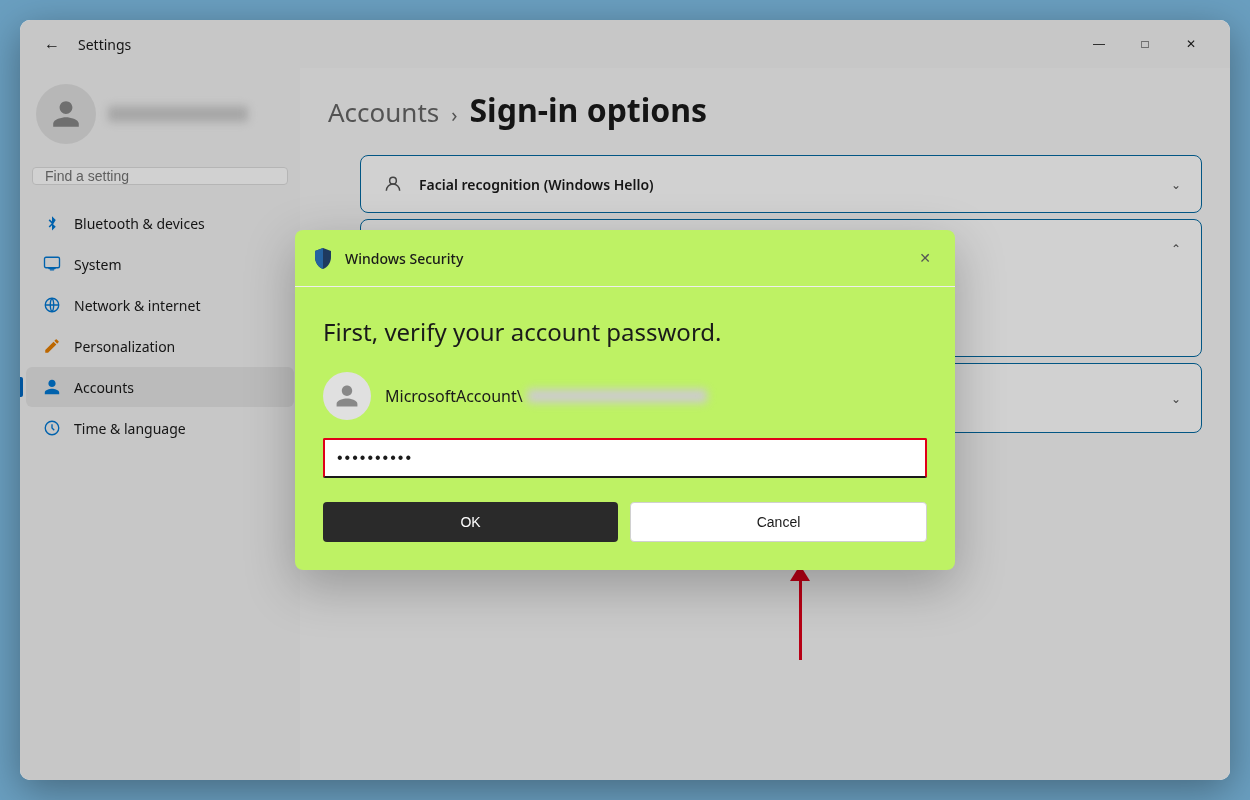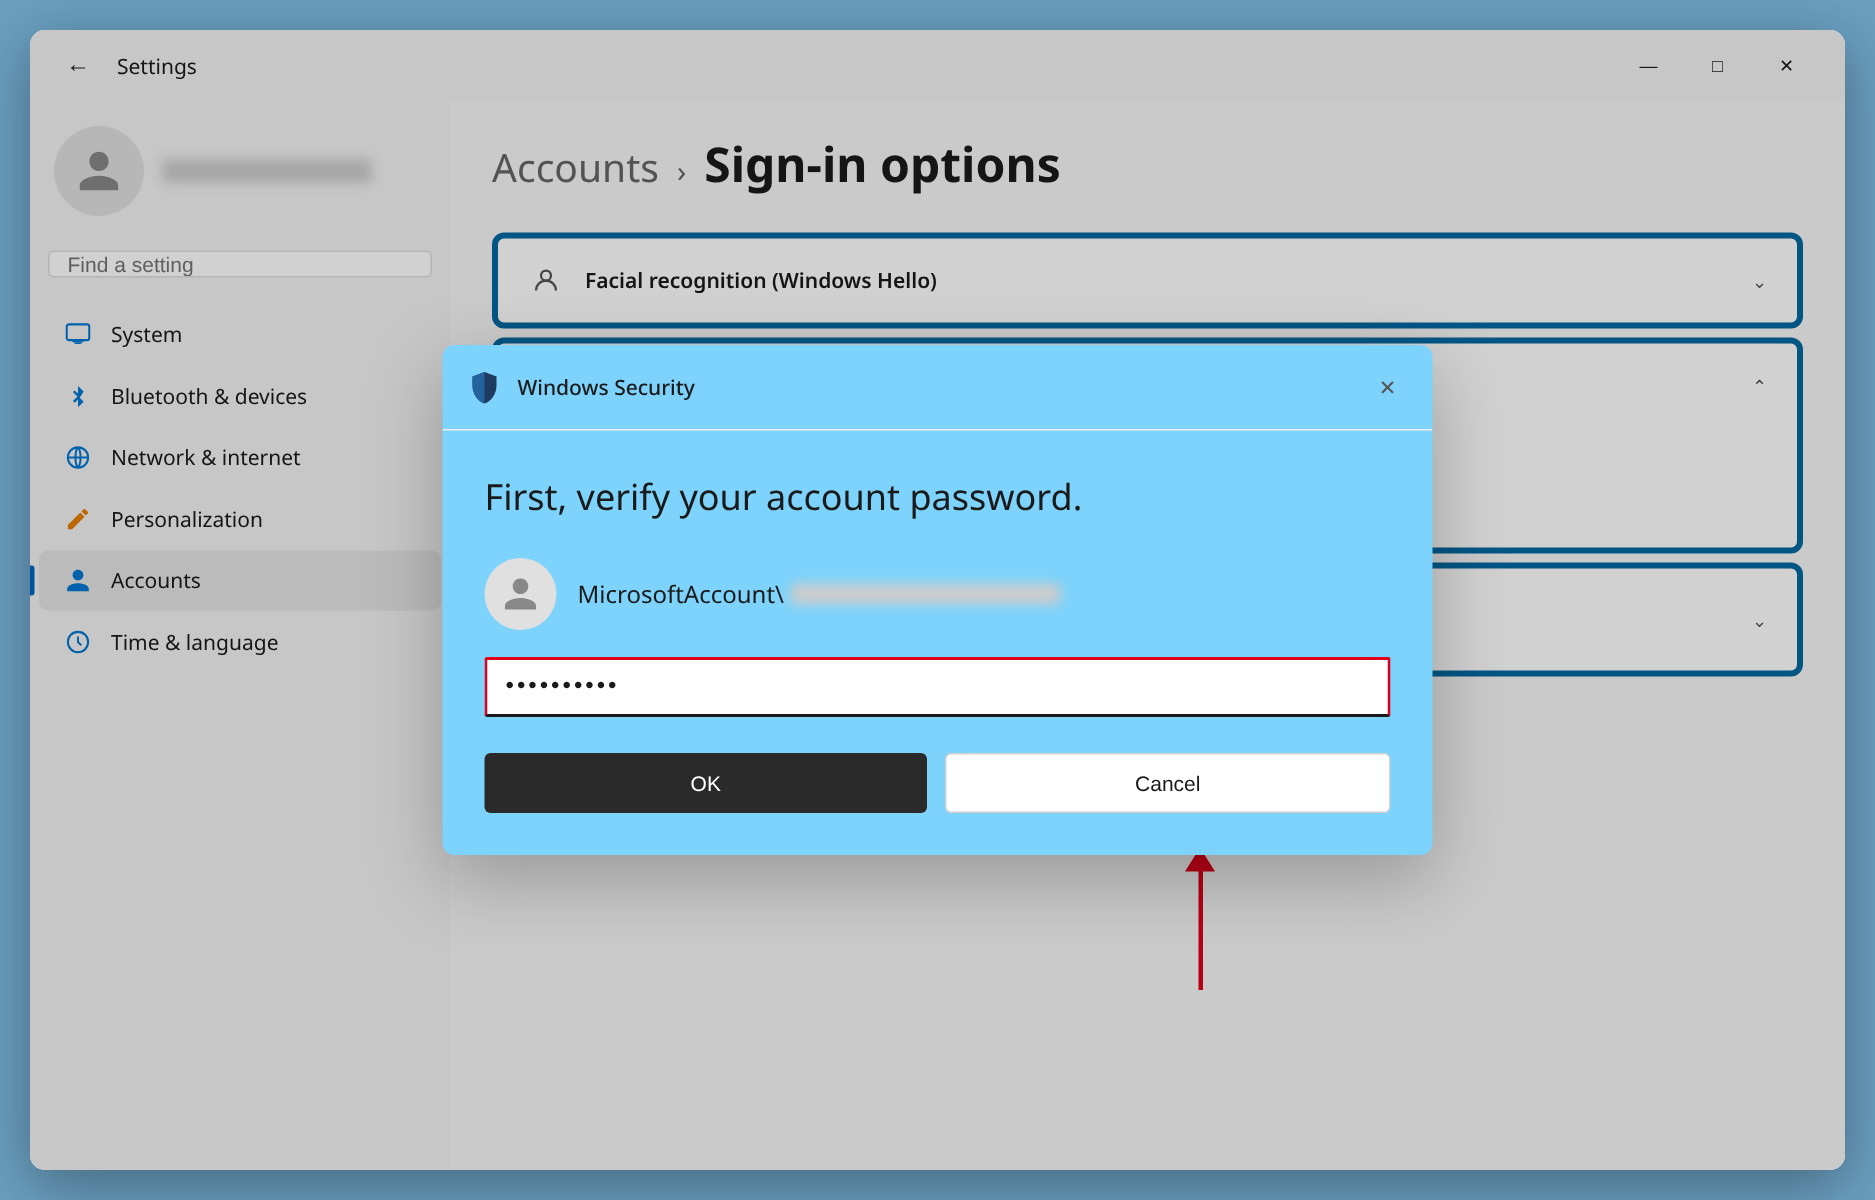--- a/index.html
+++ b/index.html
@@ -210,21 +210,22 @@
 
     
     .setting-card {
       background: white;
       border-radius: 8px;
       margin-bottom: 6px;
       padding: 16px 20px;
       display: flex;
       align-items: center;
       justify-content: center;
-      border: 4px solid #0369a1;
+      border: 1px solid #0369a1;
+      margin-left: 32px;
     }
     .setting-card.expanded {
       flex-direction: column;
       align-items: stretch;
     }
     .setting-card-header {
       display: flex;
       align-items: center;
       justify-content: space-between;
       width: 100%;
@@ -318,21 +319,21 @@
     .overlay {
       position: absolute;
       top: 0; left: 0; right: 0; bottom: 0;
       background: rgba(0,0,0,0.18);
       display: flex;
       align-items: center;
       justify-content: center;
       z-index: 100;
     }
     .dialog {
-      background: #7dd3fc;
+      background: #bef264;
       border-radius: 8px;
       width: 660px;
       box-shadow: 0 16px 50px rgba(0,0,0,0.25);
       overflow: hidden;
     }
     .dialog-titlebar {
       display: flex;
       align-items: center;
       padding: 14px 16px;
       gap: 10px;
@@ -484,34 +485,34 @@
       </div>
 
       <div class="search-box">
         <input class="search-input" type="text" placeholder="Find a setting" style="">
       </div>
 
       <ul class="nav-list">
         <li class="nav-item">
           <span class="nav-icon">
             <svg viewBox="0 0 24 24" fill="#0078d4">
+                <path d="M17 8l-5-5v7l-3-3-1.5 1.5 4 4-4 4L9 18l3-3v7l5-5-3.5-3.5L17 8z"></path>
+              </svg>
+          </span>
+          <span>Bluetooth &amp; devices</span>
+        </li>
+        <li class="nav-item">
+          <span class="nav-icon">
+            <svg viewBox="0 0 24 24" fill="#0078d4">
                 <rect x="2" y="3" width="20" height="14" rx="2" fill="none" stroke="#0078d4" stroke-width="1.8"></rect>
                 <rect x="7" y="17" width="10" height="2" rx="1" fill="#0078d4"></rect>
                 <rect x="9" y="19" width="6" height="1.5" rx="0.7" fill="#0078d4"></rect>
               </svg>
           </span>
           <span>System</span>
-        </li>
-        <li class="nav-item">
-          <span class="nav-icon">
-            <svg viewBox="0 0 24 24" fill="#0078d4">
-                <path d="M17 8l-5-5v7l-3-3-1.5 1.5 4 4-4 4L9 18l3-3v7l5-5-3.5-3.5L17 8z"></path>
-              </svg>
-          </span>
-          <span>Bluetooth &amp; devices</span>
         </li>
         <li class="nav-item">
           <span class="nav-icon">
             <svg viewBox="0 0 24 24" fill="none" stroke="#0078d4" stroke-width="1.8">
                 <circle cx="12" cy="12" r="9"></circle>
                 <path d="M12 3c-3 3-3 15 0 18M12 3c3 3 3 15 0 18M3 12h18"></path>
               </svg>
           </span>
           <span>Network &amp; internet</span>
         </li>

